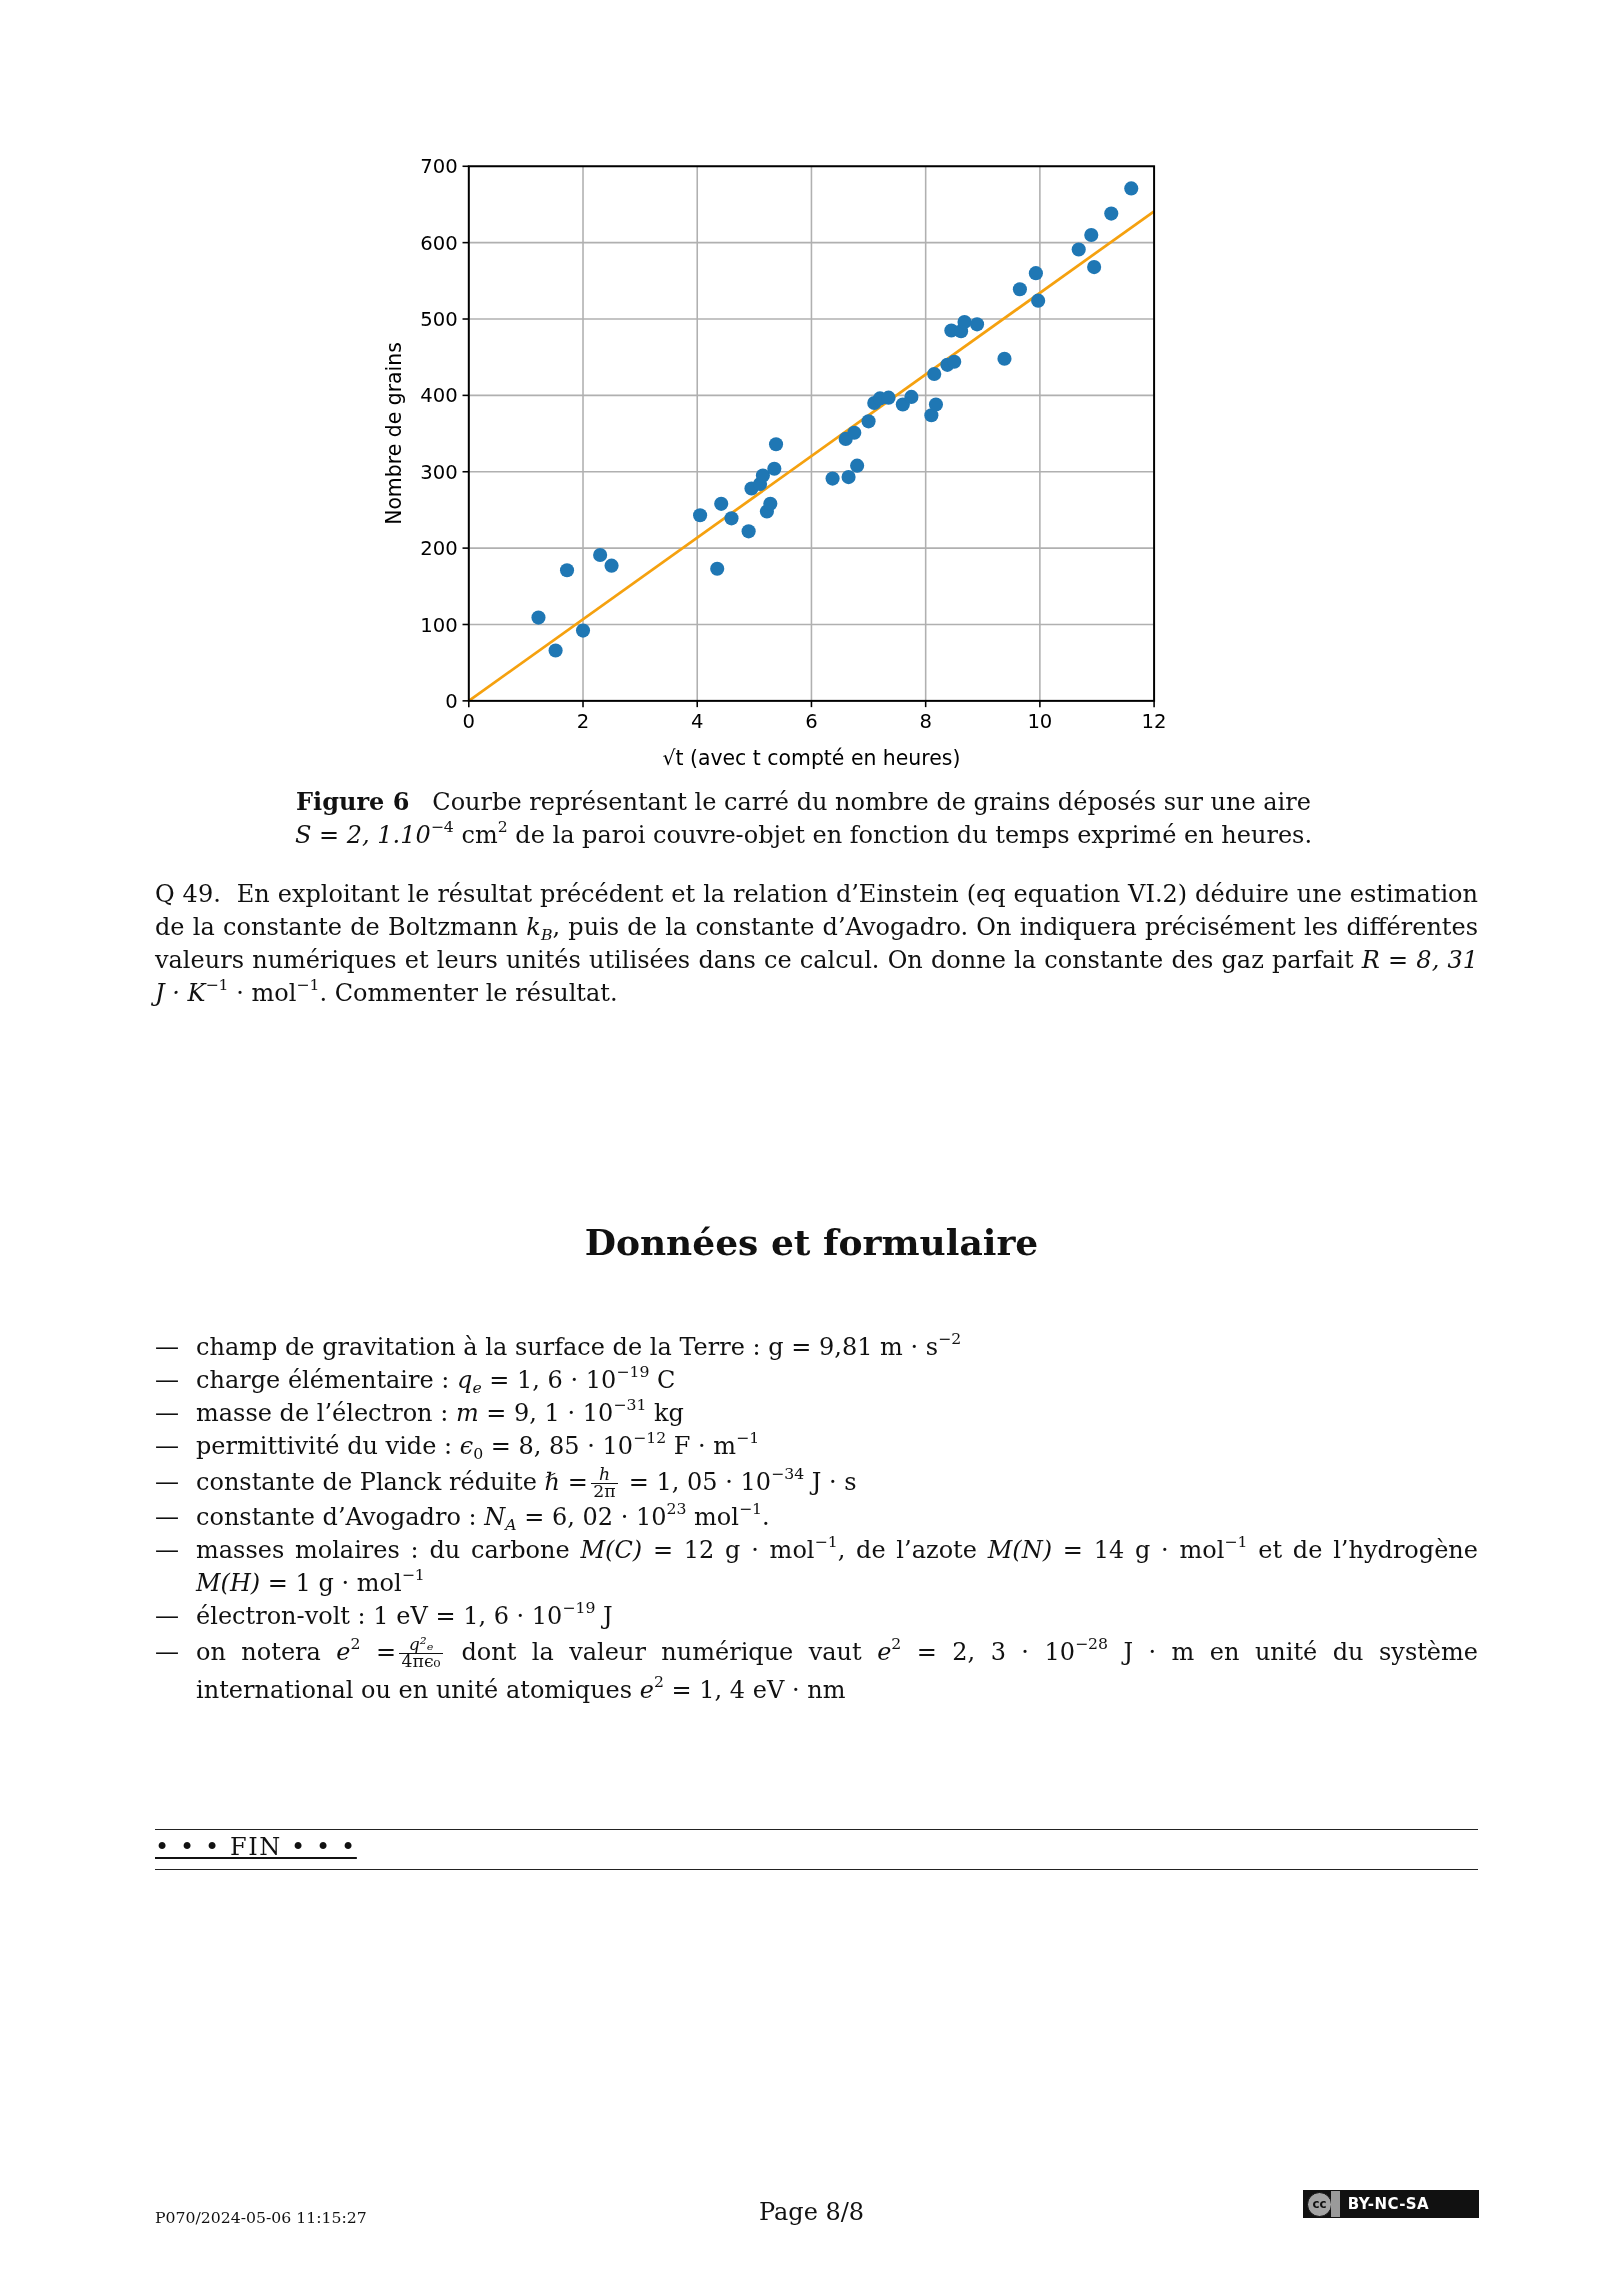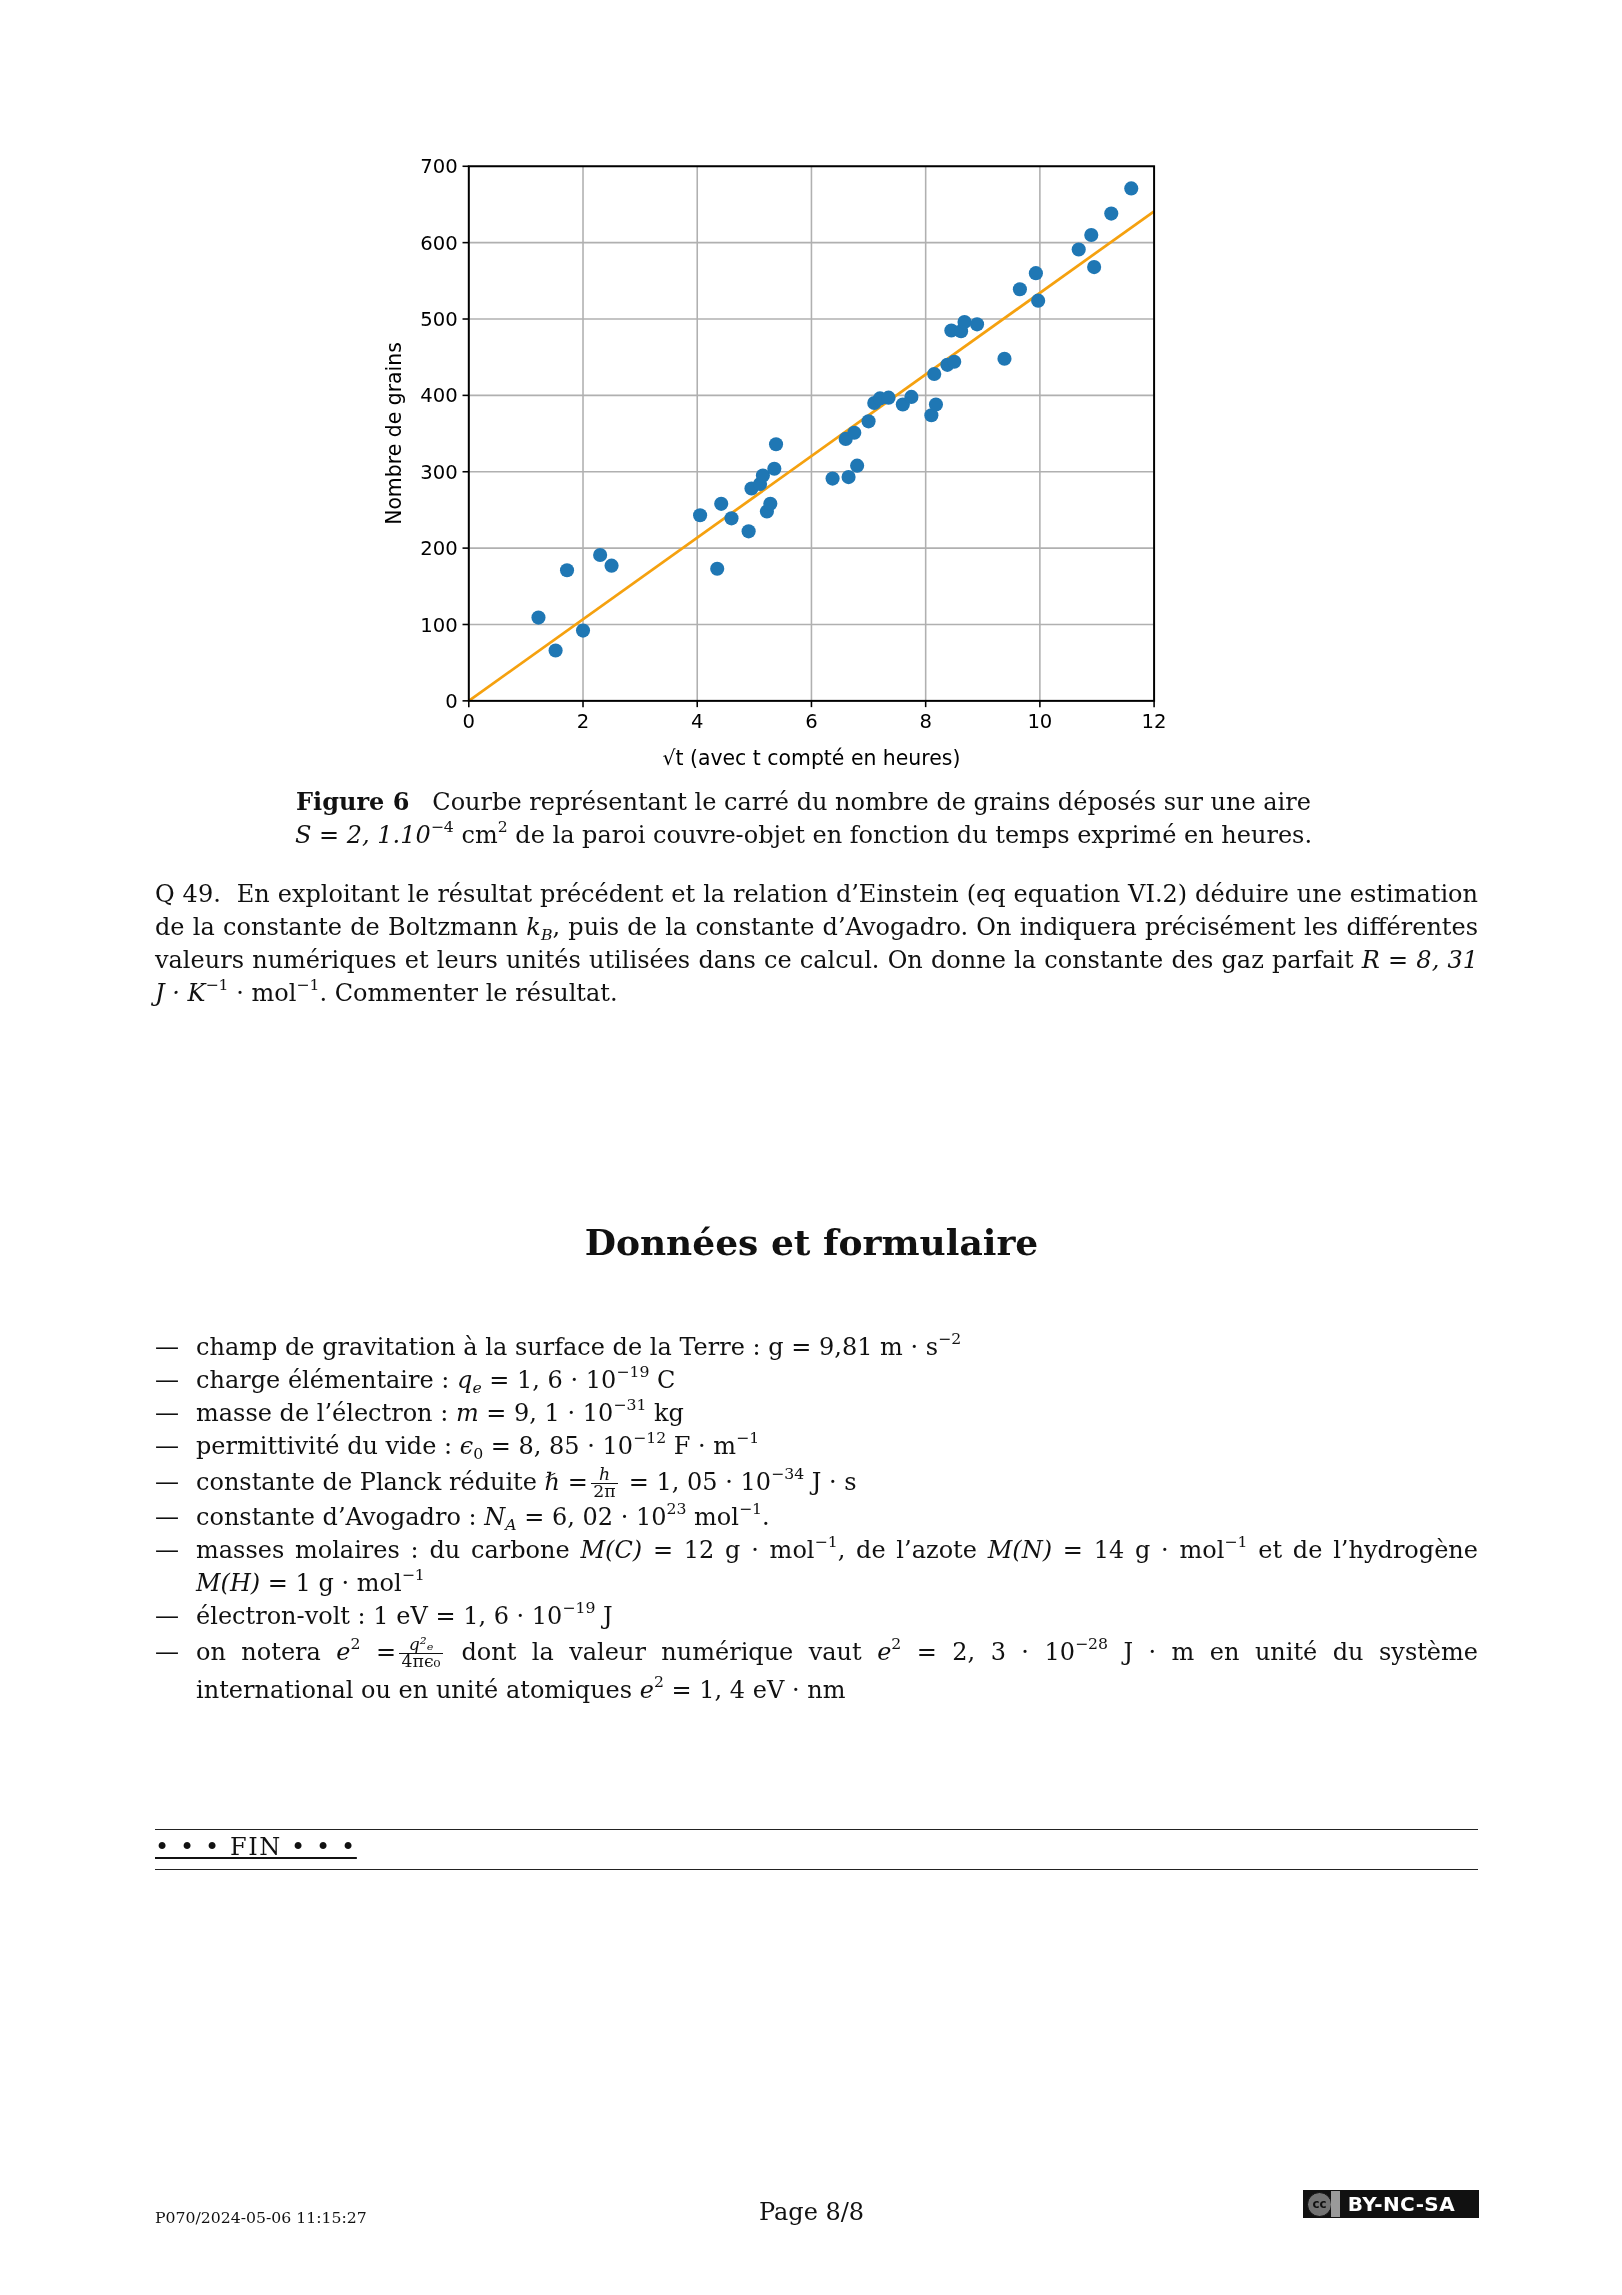--- a/index.html
+++ b/index.html
@@ -18,23 +18,23 @@
   .frac .num { display: block; border-bottom: 1.2px solid #111; padding: 0 2.4px; }
   .frac .den { display: block; padding: 0 2.4px; }
   sup { font-size: 15.7px; vertical-align: 11px; line-height: 0; }
   sub { font-size: 15.7px; vertical-align: -4.7px; line-height: 0; }
   i.m { font-style: italic; }
   .fin-block { position: absolute; left: 155px; width: 1323px; top: 1829px; height: 39px; border-top: 1.6px solid #222; border-bottom: 1.6px solid #222; }
   .fin-text { position: absolute; left: 0; right: 0; top: 3.1px; font-size: 24px; letter-spacing: 1.6px; text-decoration: underline; }
   .footer-left { position: absolute; left: 155px; top: 2208px; font-size: 15.7px; }
   .footer-center { position: absolute; left: 0; right: 0; top: 2198px; text-align: center; font-size: 24px; }
   .cc-badge { position: absolute; left: 1303px; top: 2190px; width: 176px; height: 28px; background: #111; border: 1.6px solid #111; box-sizing: border-box; display: flex; align-items: center; }
-  .cc-badge .cc-circle { width: 25px; height: 25px; border-radius: 50%; background: #737373; color: #111; font-family: "DejaVu Sans", sans-serif; font-weight: bold; font-size: 11.8px; display: flex; align-items: center; justify-content: center; margin-left: 3.1px; box-sizing: border-box; border: 1.6px solid #111; }
+  .cc-badge .cc-circle { width: 25px; height: 25px; border-radius: 50%; background: #a3a3a3; color: #111; font-family: "DejaVu Sans", sans-serif; font-weight: bold; font-size: 11.8px; display: flex; align-items: center; justify-content: center; margin-left: 3.1px; box-sizing: border-box; border: 1.6px solid #111; }
   .cc-badge .cc-grey { width: 9.4px; height: 100%; background: #9a9a9a; margin-left: -1.6px; }
-  .cc-badge .cc-text { color: #fff; font-family: "DejaVu Sans", sans-serif; font-weight: bold; font-size: 20px; margin-left: 7.9px; letter-spacing: 0.4px; }
+  .cc-badge .cc-text { color: #fff; font-family: "DejaVu Sans", sans-serif; font-weight: bold; font-size: 15px; margin-left: 7.9px; letter-spacing: 0.4px; }
 </style>
 </head>
 <body>
 
 <div class="chart-wrap">
   <svg id="chart-svg" width="848" height="628" viewBox="0 0 1080 800" xmlns="http://www.w3.org/2000/svg">
       <line x1="127" y1="22" x2="127" y2="703" stroke="#b0b0b0" stroke-width="2"></line>
       <line x1="272.5" y1="22" x2="272.5" y2="703" stroke="#b0b0b0" stroke-width="2"></line>
       <line x1="418" y1="22" x2="418" y2="703" stroke="#b0b0b0" stroke-width="2"></line>
       <line x1="563.5" y1="22" x2="563.5" y2="703" stroke="#b0b0b0" stroke-width="2"></line>

